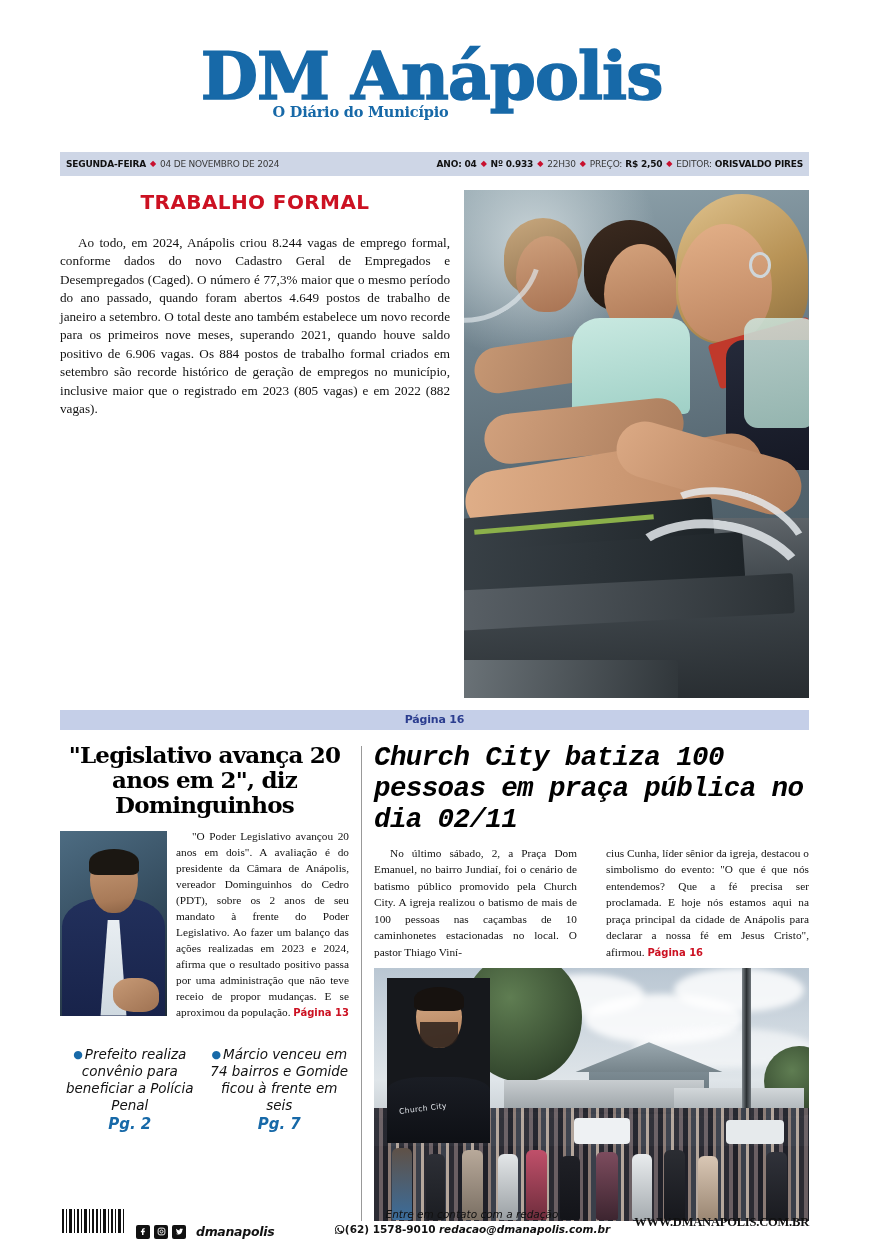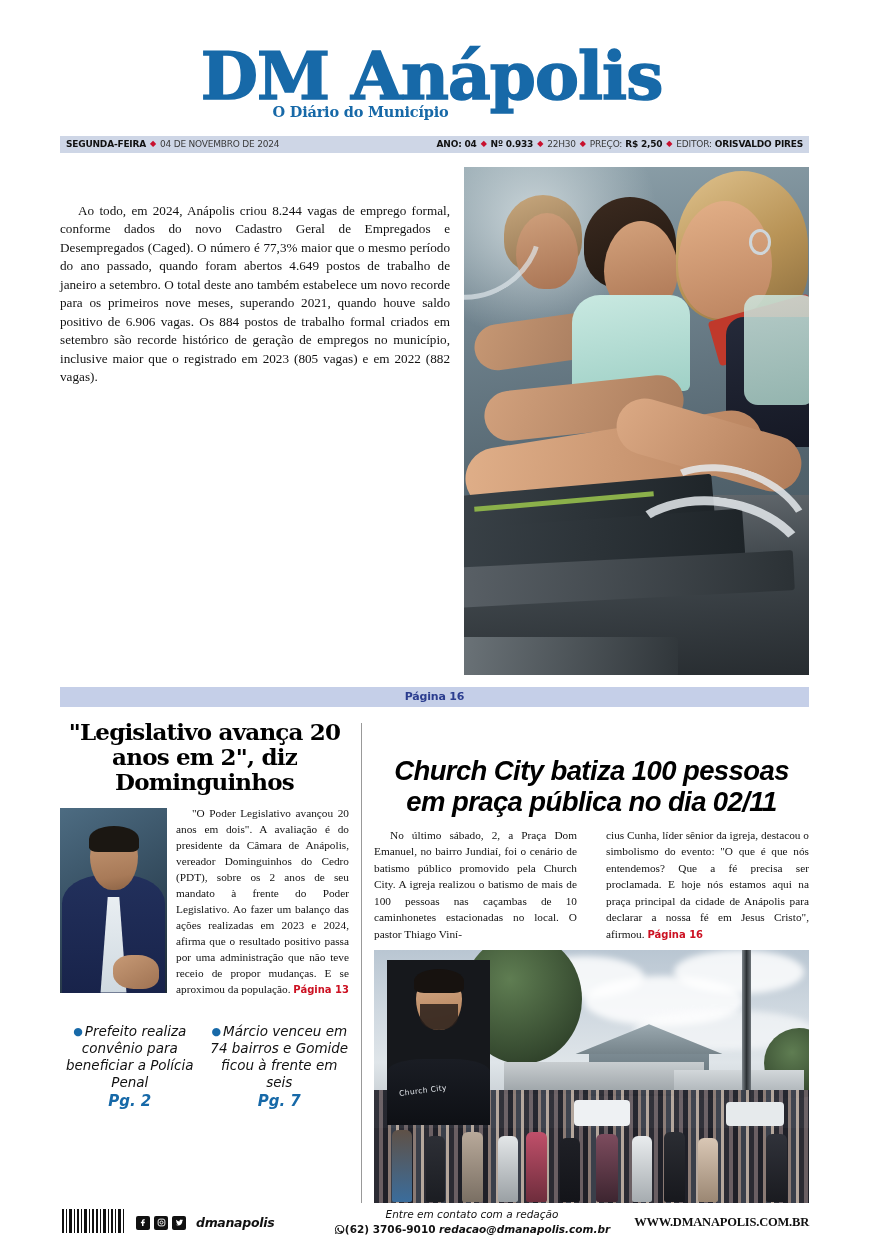--- a/index.html
+++ b/index.html
@@ -43,22 +43,22 @@
     font-size: 14.5px;
     color: #1769a8;
     text-align: center;
     padding-right: 148px;
     margin-top: -6px;
     letter-spacing: -0.2px;
   }
 
   
   .infobar {
-    margin-top: 16px;
-    height: 17px;
+    margin-top: 32px;
+    height: 24px;
     background: linear-gradient(to bottom, #ced6e6 0%, #ced6e6 100%);
     display: flex;
     align-items: center;
     justify-content: space-between;
     padding: 0 6px;
     font-family: "DejaVu Sans", sans-serif;
     font-size: 9px;
     color: #3a3a3a;
     letter-spacing: -0.2px;
   }
@@ -95,21 +95,21 @@
   .headline-main {
     font-family: "DejaVu Serif", serif;
     font-weight: bold;
     font-size: 44px;
     line-height: 1.04;
     letter-spacing: -1.2px;
     text-align: center;
     color: #000;
   }
   .lead {
-    margin-top: 35px;
+    margin-top: 20px;
     font-family: "Liberation Serif", serif;
     font-size: 13.2px;
     line-height: 1.40;
     text-align: justify;
     text-indent: 18px;
     color: #111;
     hyphens: auto;
   }
 
   
@@ -155,29 +155,28 @@
   .headline-sec {
     font-family: "DejaVu Serif", serif;
     font-weight: bold;
     font-size: 23px;
     line-height: 1.10;
     letter-spacing: -0.8px;
     text-align: center;
     color: #000;
   }
   .headline-italic {
-    font-family: Liberation Sans, sans-serif;
+    font-family: Liberation Mono, monospace;
     font-style: italic;
     font-weight: bold;
     font-size: 27.5px;
     line-height: 1.13;
     letter-spacing: -0.6px;
-    text-align: center;
+    text-align: left;
     color: #000;
-    margin-top: 36px;
   }
 
   
   .left-body { margin-top: 10px; }
   .portrait-dominguinhos {
     width: 107px;
     height: 185px;
     float: left;
     margin: 3px 9px 3px 0;
     background: #2b3448;
@@ -274,21 +273,21 @@
   .footer {
     position: absolute;
     left: 60px;
     right: 60px;
     bottom: 16px;
     display: flex;
     align-items: center;
   }
   .footer-left {
     display: flex;
-    align-items: center;
+    align-items: flex-end;
     gap: 10px;
     width: 250px;
   }
   .barcode {
     width: 66px;
     height: 32px;
     position: relative;
     background: #fff;
   }
   .social-icons { display: flex; gap: 4px; }
@@ -489,20 +488,21 @@
       <span>PREÇO:</span>
       <span class="ib-strong">R$ 2,50</span>
       <span class="diamond">◆</span>
       <span>EDITOR:</span>
       <span class="ib-strong">ORISVALDO PIRES</span>
     </div>
   </div>
 
   <div class="topstory">
     <div class="topstory-text">
+      <div class="kicker">TRABALHO FORMAL</div>
       <div class="lead">Ao todo, em 2024, Anápolis criou 8.244 vagas de emprego formal, conforme dados do novo Cadastro Geral de Empregados e Desempregados (Caged). O número é 77,3% maior que o mesmo período do ano passado, quando foram abertos 4.649 postos de trabalho de janeiro a setembro. O total deste ano também estabelece um novo recorde para os primeiros nove meses, superando 2021, quando houve saldo positivo de 6.906 vagas. Os 884 postos de trabalho formal criados em setembro são recorde histórico de geração de empregos no município, inclusive maior que o registrado em 2023 (805 vagas) e em 2022 (882 vagas).</div>
     </div>
 
     <div class="photo-factory">
       <div class="f-bg"></div>
 
       <div class="f-hair" style="left:40px;top:28px;width:78px;height:78px;background:linear-gradient(160deg,#c8a87e,#8c6f4c);"></div>
       <div class="f-worker" style="left:52px;top:46px;width:62px;height:76px;background:linear-gradient(165deg,#cfa07c,#a87353);"></div>
       <div class="f-arm" style="left:10px;top:150px;width:150px;height:46px;background:linear-gradient(120deg,#c79874,#a0765a);transform:rotate(-8deg);"></div>
 
@@ -657,21 +657,21 @@
       <div class="brand-handle">dmanapolis</div>
     </div>
 
     <div class="footer-center">
       <div class="fc-italic">Entre em contato com a redação</div>
       <div>
         <span style="display:inline-block;vertical-align:-2px;">
           <svg width="11" height="11" viewBox="0 0 24 24" fill="#111">
               <path d="M12 2a10 10 0 0 0-8.6 15l-1.3 4.6 4.8-1.3A10 10 0 1 0 12 2zm0 2a8 8 0 1 1-4.2 14.8l-.4-.2-2.4.7.7-2.3-.3-.4A8 8 0 0 1 12 4zm-3 4c-.3 0-.7.1-1 .5s-1 1-1 2.4 1 2.8 1.2 3 2 3.2 5 4.4c2.5 1 3 .8 3.5.7s1.7-.7 2-1.4.3-1.3.2-1.4-.3-.2-.6-.4l-2-1c-.3-.1-.5-.2-.7.1l-.9 1.1c-.2.2-.3.3-.6.1a8 8 0 0 1-2.4-1.5 9 9 0 0 1-1.6-2c-.2-.3 0-.5.1-.6l.5-.6.3-.5v-.5l-.9-2.1c-.2-.5-.4-.4-.6-.4z"></path>
             </svg>
-        </span><span class="fc-bold">(62) 3706-9010</span>
+        </span><span class="fc-bold">(62) 1578-9010</span>
         <span class="fc-italic fc-bold">redacao@dmanapolis.com.br</span>
       </div>
     </div>
 
     <div class="footer-right">WWW.DMANAPOLIS.COM.BR</div>
   </div>
 
 </div>
 
 </body></html>

